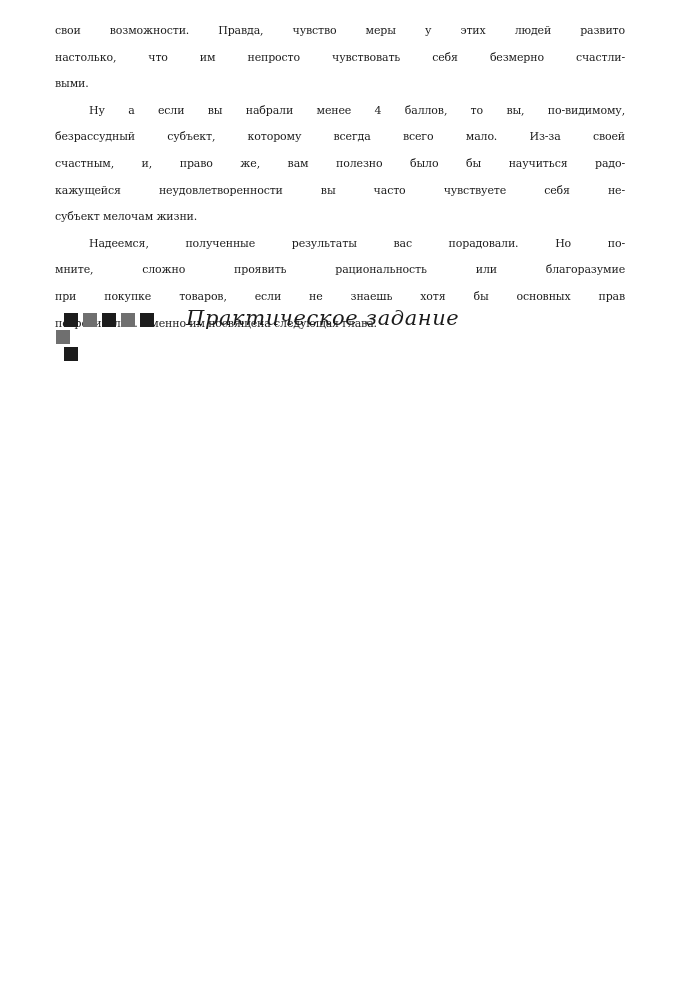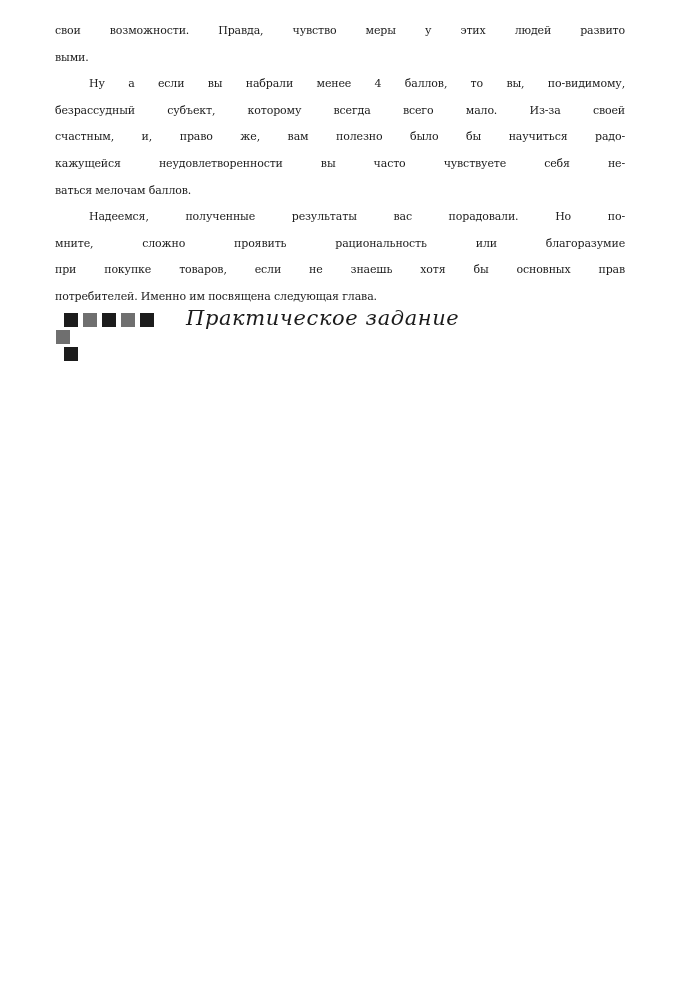--- a/index.html
+++ b/index.html
@@ -80,29 +80,30 @@
     margin: 0;
   }
 </style>
 </head>
 <body>
 
 <div class="page">
 
   <p class="para">
     <span class="hline">свои возможности. Правда, чувство меры у этих людей развито</span>
+    <span class="hline">настолько, что им непросто чувствовать себя безмерно счастли-</span>
     <span class="hline last">выми.</span>
   </p>
 
   <p class="para">
     <span class="hline" style="padding-left:34px;"><span>Ну а если вы набрали </span><b>менее 4 баллов</b><span>, то вы, по-видимому,</span></span>
     <span class="hline">безрассудный субъект, которому всегда всего мало. Из-за своей</span>
     <span class="hline">счастным, и, право же, вам полезно было бы научиться радо-</span>
     <span class="hline">кажущейся неудовлетворенности вы часто чувствуете себя не-</span>
-    <span class="hline last">ваться мелочам баллов.</span>
+    <span class="hline last">субъект мелочам жизни.</span>
   </p>
 
   <p class="para">
     <span class="hline" style="padding-left:34px;">Надеемся, полученные результаты вас порадовали. Но по-</span>
     <span class="hline">мните, сложно проявить рациональность или благоразумие</span>
     <span class="hline">при покупке товаров, если не знаешь хотя бы основных прав</span>
     <span class="hline last">потребителей. Именно им посвящена следующая глава.</span>
   </p>
 </div>
 

